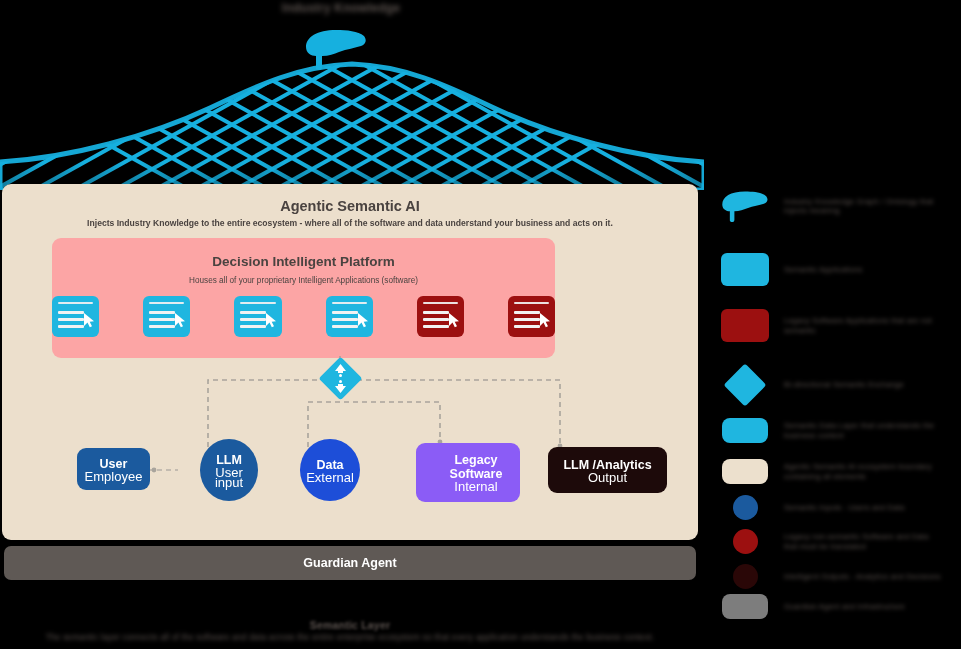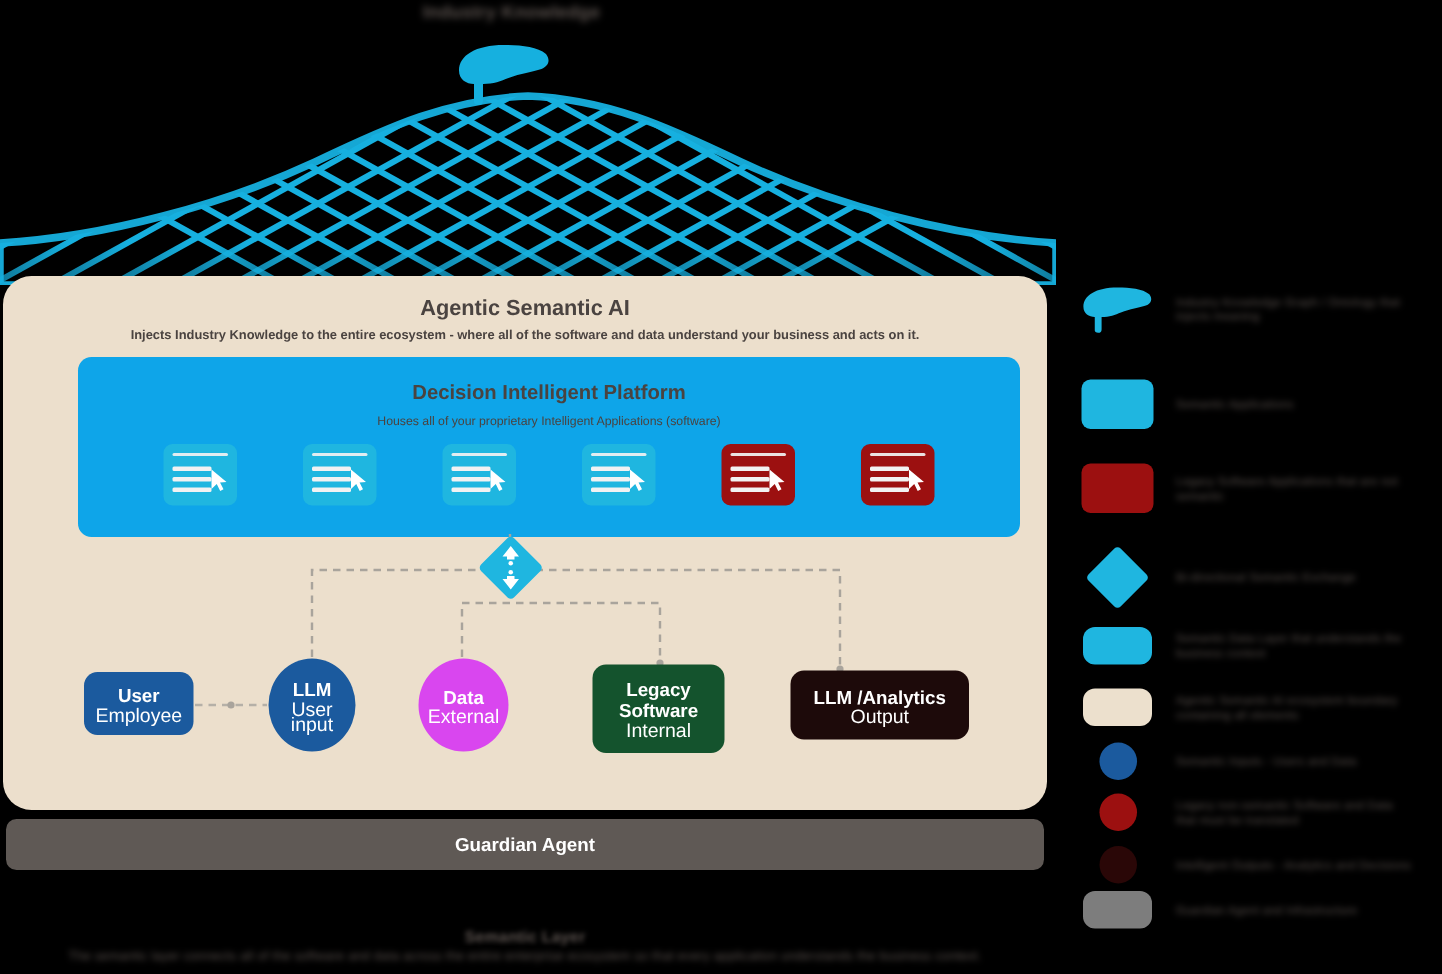--- a/index.html
+++ b/index.html
@@ -16,29 +16,29 @@
   
   #top-title{position:absolute;left:281px;top:2px;width:120px;text-align:center;
              font-size:12px;font-weight:bold;line-height:13px;}
   #brain{position:absolute;left:303px;top:28px;width:66px;height:42px;}
 
   
   #mesh{position:absolute;left:0px;top:58px;width:704px;height:132px;}
 
   
   #container{position:absolute;left:2px;top:184px;width:696px;height:356px;
-             background:#ecdfcc;border-radius:19px;}
+             background:#ecdfcc;border-radius:9px;}
   #hdr-title{position:absolute;left:0;top:14px;width:100%;text-align:center;
              font-size:14.5px;font-weight:bold;color:#4a4340;}
   #hdr-sub{position:absolute;left:0;top:34px;width:100%;text-align:center;
            font-size:8.6px;color:#4a4340;font-weight:bold;}
 
   
-  #platform{position:absolute;left:50px;top:54px;width:628px;height:120px;
-            background:#0ea5e9;border-radius:9px;}
+  #platform{position:absolute;left:50px;top:54px;width:503px;height:120px;
+            background:#fca5a5;border-radius:9px;}
   #plat-title{position:absolute;left:0;top:16px;width:100%;text-align:center;
               font-size:13.5px;font-weight:bold;color:#4a4340;}
   #plat-sub{position:absolute;left:0;top:38px;width:100%;text-align:center;
             font-size:8.2px;color:#4a4340;}
   #apps{position:absolute;left:0;top:58px;width:100%;display:flex;
         justify-content:center;gap:44px;}
   .app{width:49px;height:41px;border-radius:6px;position:relative;}
   .app.cy{background:#1fb6e0;}
   .app.rd{background:#9c1010;}
   .app .ln{position:absolute;background:#f2f2f2;border-radius:1px;}
@@ -50,31 +50,31 @@
 
   
   #diamond{position:absolute;left:317px;top:355px;width:47px;height:47px;}
 
   
   #wires{position:absolute;left:0;top:184px;width:704px;height:356px;
          pointer-events:none;}
 
   
   .node{position:absolute;display:flex;flex-direction:column;
-        align-items:center;justify-content:center;text-align:center;color:#fff;}
+        align-items:center;justify-content:center;text-align:center;color:#fff;margin-left:21px;}
   .node .t{font-size:12.5px;font-weight:bold;line-height:14px;}
   .node .s{font-size:13px;line-height:10px;margin-top:1px;}
   #n-user{left:56px;top:448px;width:73px;height:42px;background:#1b5a9e;
           border-radius:9px;}
   #n-llm{left:179px;top:439px;width:58px;height:62px;background:#1b5a9e;
          border-radius:50%;}
-  #n-data{left:279px;top:439px;width:60px;height:62px;background:#d946ef;
+  #n-data{left:279px;top:439px;width:60px;height:62px;background:#1d4ed8;
           border-radius:50%;}
-  #n-legacy{left:395px;top:443px;width:88px;height:59px;background:#14532d;
-            border-radius:9px;}
+  #n-legacy{left:395px;top:443px;width:88px;height:59px;background:#8b5cf6;
+            border-radius:9px;padding-left:16px;}
   #n-analytics{left:527px;top:447px;width:119px;height:46px;background:#1d0a0a;
                border-radius:9px;}
 
   
   #guardian{position:absolute;left:4px;top:546px;width:692px;height:34px;
             background:#5f5955;border-radius:7px;display:flex;align-items:center;
             justify-content:center;color:#fff;font-size:12.5px;font-weight:bold;}
   #infra{position:absolute;left:4px;top:581px;width:692px;height:33px;
          background:#b9b9b9;border-radius:7px;display:flex;align-items:center;
          justify-content:center;color:#4a4340;font-size:12px;}

